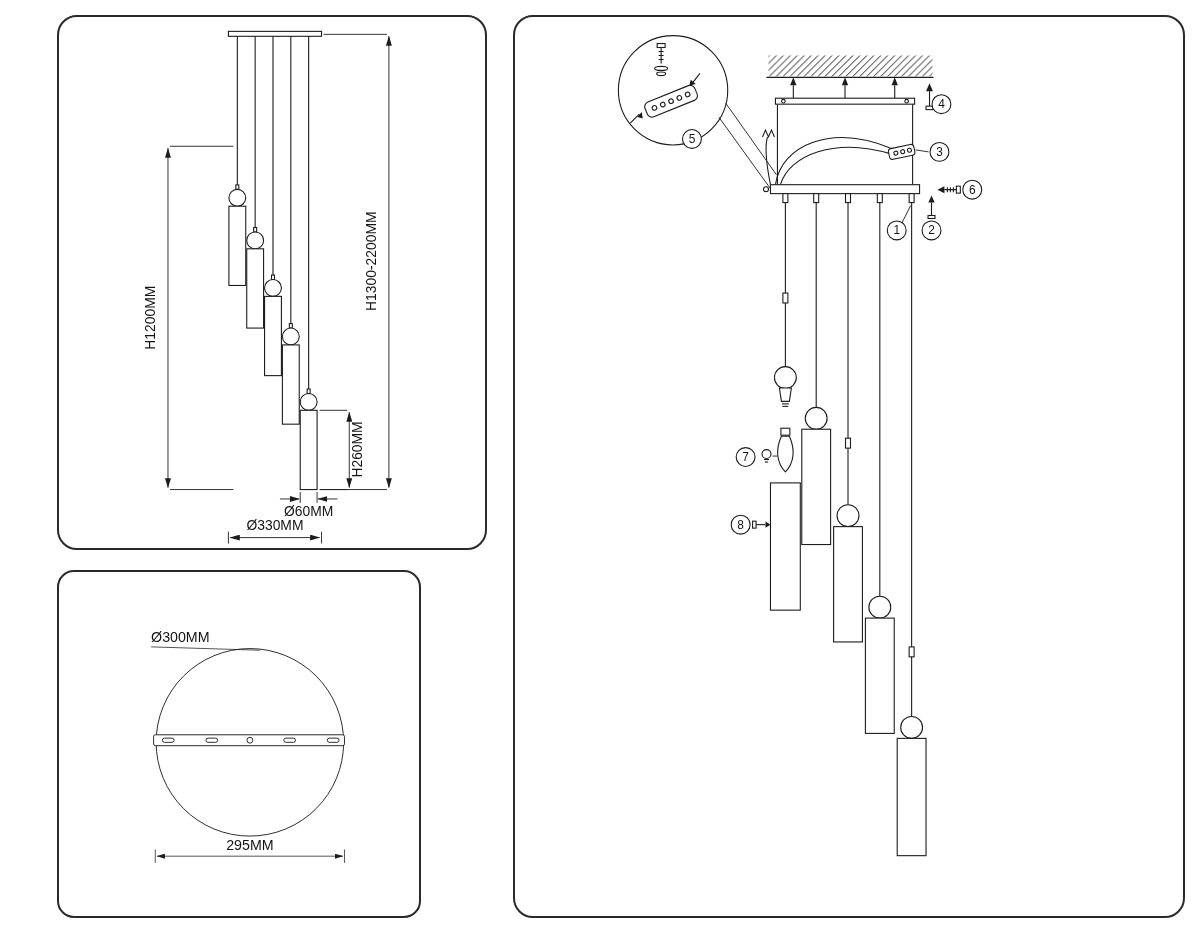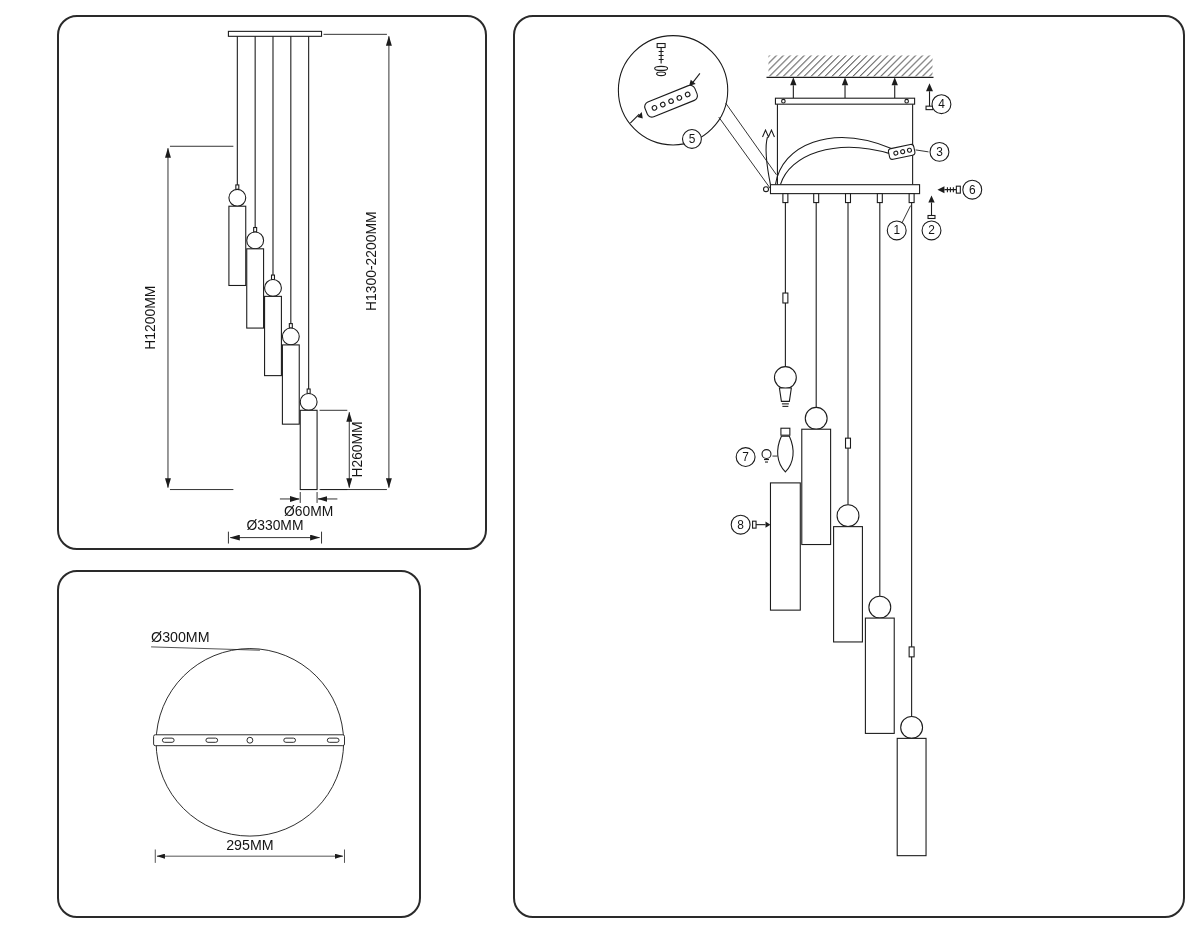--- a/index.html
+++ b/index.html
@@ -1,19 +1,19 @@
 <!DOCTYPE html>
 <html><head>
 <meta charset="utf-8">
 <style>
   html,body{margin:0;padding:0;background:#ffffff;}
   #sheet{position:relative;width:1200px;height:933px;background:#ffffff;font-family:"Liberation Sans",sans-serif;}
   .panel{position:absolute;border:2px solid #2a2a2a;border-radius:20px;background:#ffffff;box-sizing:border-box;overflow:hidden;}
   #panel-front{left:57px;top:15px;width:430px;height:535px;}
-  #panel-top{left:57px;top:570px;width:364px;height:348px;}
+  #panel-top{left:57px;top:570px;width:364px;height:348px;border-radius:17px;}
   #panel-install{left:513px;top:15px;width:672px;height:903px;}
   .panel svg{position:absolute;left:0;top:0;width:100%;height:100%;}
   .s{stroke:#1c1c1c;stroke-width:1.1;fill:none;}
   .sw{stroke:#1c1c1c;stroke-width:1.1;fill:#ffffff;}
   .thin{stroke:#1c1c1c;stroke-width:0.9;fill:none;}
   .f{fill:#1c1c1c;stroke:none;}
   text{font-family:"Liberation Sans",sans-serif;fill:#141414;}
   .t{font-size:14px;}
   .t17{font-size:17px;}
   .cnum{font-size:12px;text-anchor:middle;}

